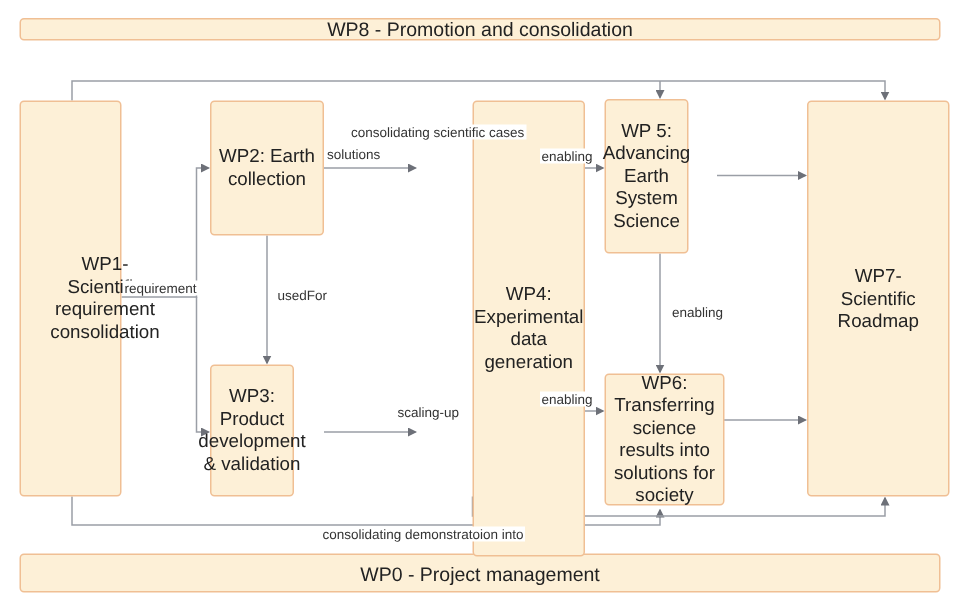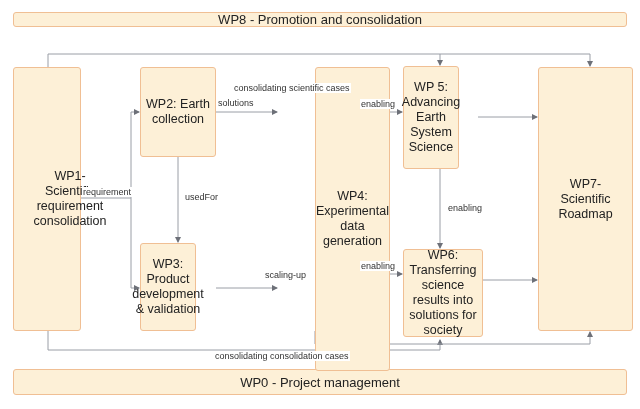--- a/index.html
+++ b/index.html
@@ -84,13 +84,13 @@
 Roadmap</div>
 
 <span class="lbl" style="left:233px;top:40px;margin-top:43px;">consolidating scientific cases</span>
 <span class="lbl" style="left:82px;top:187px;">requirement</span>
 <span class="lbl" style="left:217px;top:98px;">solutions</span>
 <span class="lbl" style="left:184px;top:192px;">usedFor</span>
 <span class="lbl" style="left:228px;top:270px;margin-left:36px;">scaling-up</span>
 <span class="lbl" style="left:360px;top:99px;">enabling</span>
 <span class="lbl" style="left:447px;top:203px;">enabling</span>
 <span class="lbl" style="left:360px;top:261px;">enabling</span>
-<span class="lbl" style="left:214px;top:351px;">consolidating consolidation cases</span>
+<span class="lbl" style="left:214px;top:351px;">consolidating demonstratoion into</span>
 
 </body></html>

